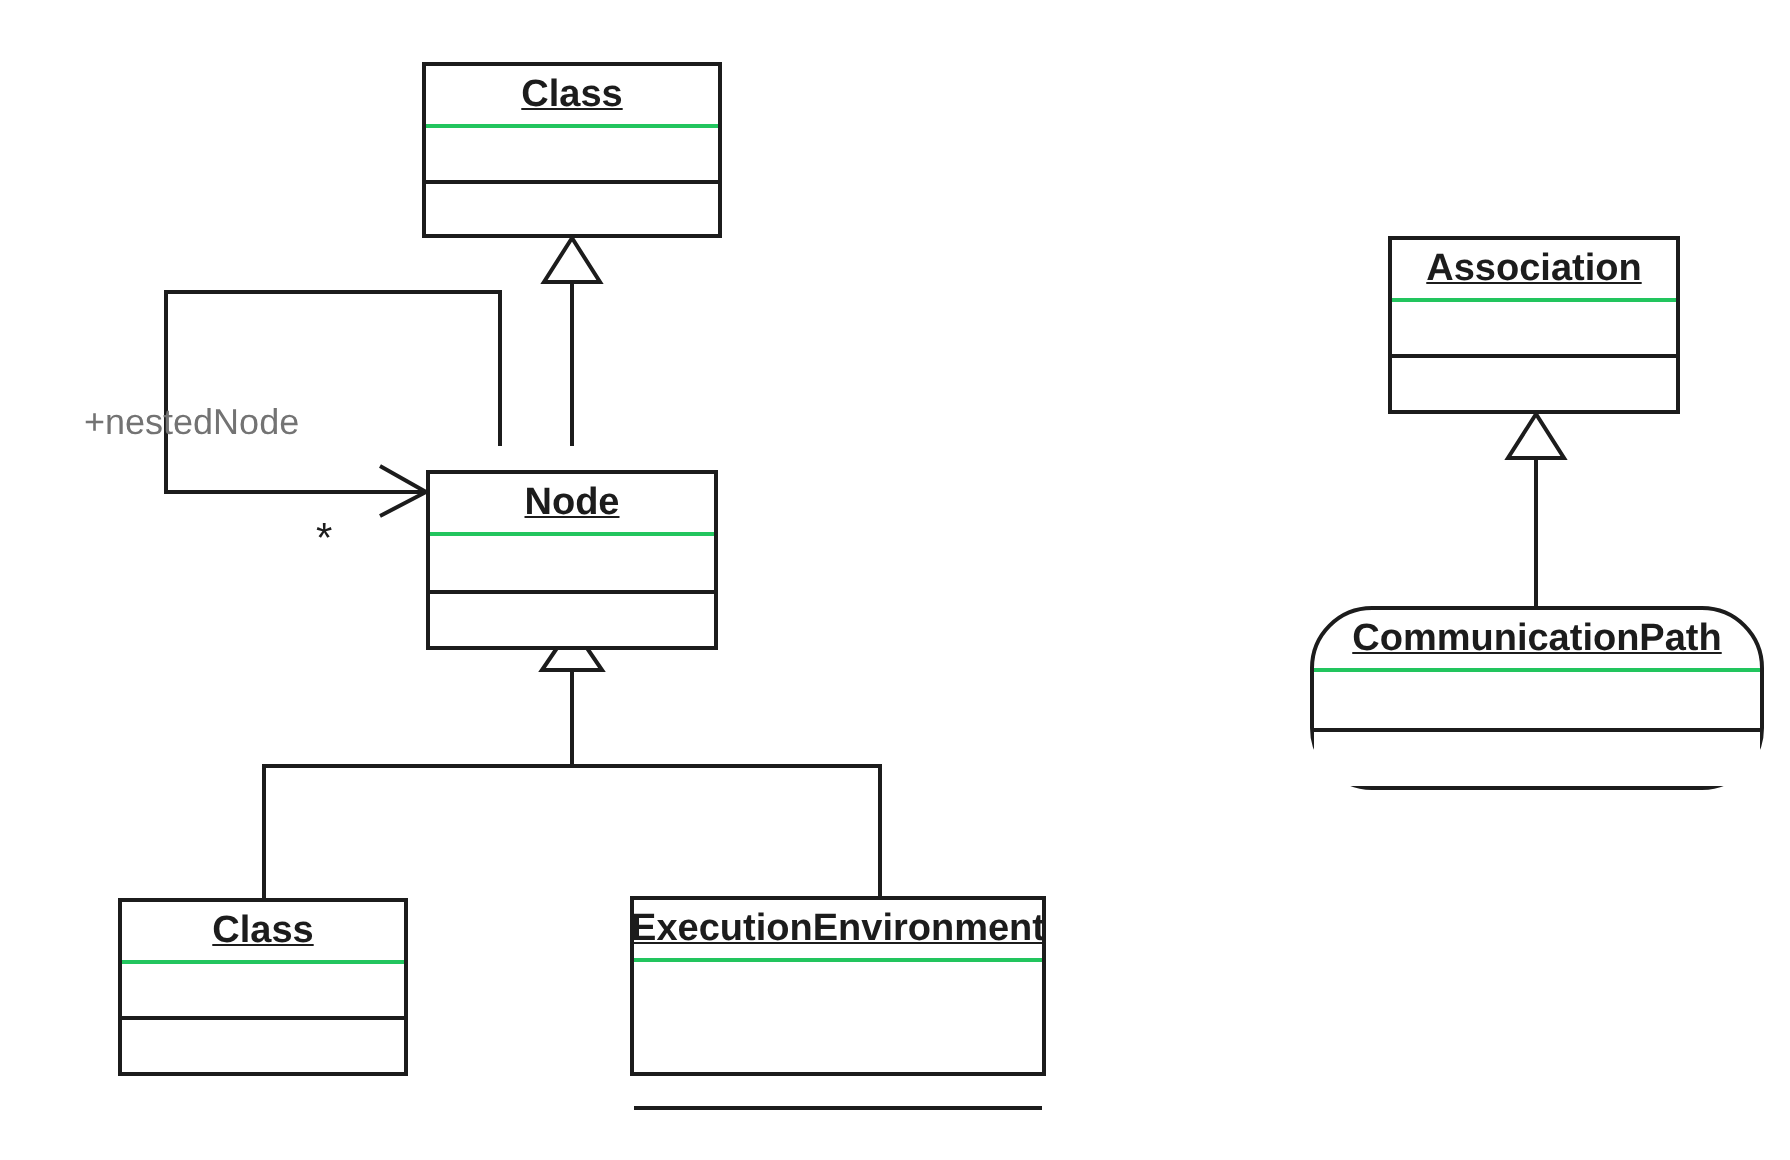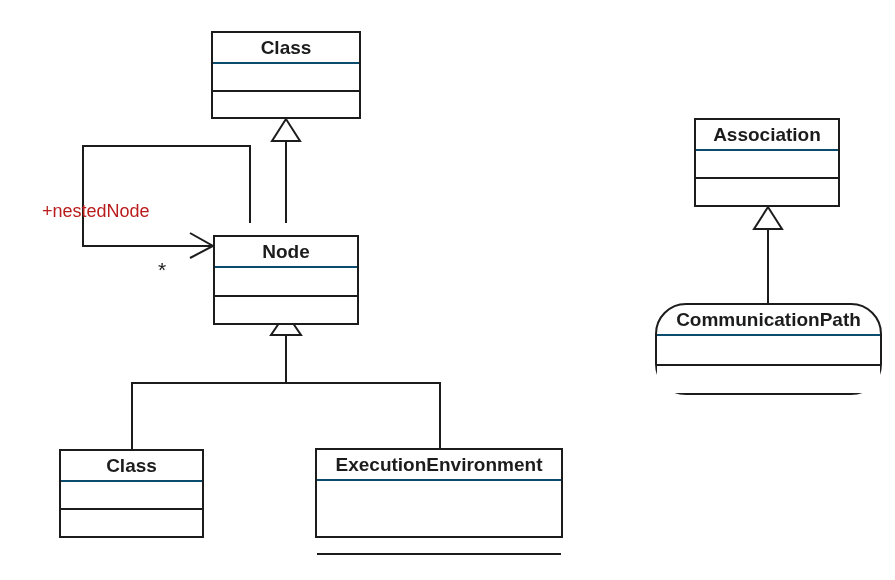--- a/index.html
+++ b/index.html
@@ -23,41 +23,42 @@
   .uml-class {
     position: absolute;
     box-sizing: border-box;
     border: 2px solid #1c1c1c;
     background: #ffffff;
     display: flex;
     flex-direction: column;
   }
   .uml-class .title {
     flex: 0 0 29px;
-    border-bottom: 2px solid #0c4a6e;
+    border-bottom: 2px solid #22c55e;
     display: flex;
     align-items: center;
     justify-content: center;
     font-weight: bold;
     font-size: 19px;
     color: #1c1c1c;
     white-space: nowrap;
     overflow: hidden;
+    text-decoration: underline;
   }
   .uml-class .compartment {
     flex: 1 1 auto;
     background: #ffffff;
   }
   .uml-class .compartment + .compartment {
     border-top: 2px solid #1c1c1c;
   }
   .assoc-label {
     position: absolute;
     font-size: 18px;
-    color: #b91c1c;
+    color: #737373;
     white-space: nowrap;
   }
   .assoc-mult {
     position: absolute;
     font-size: 21px;
     color: #1c1c1c;
   }
 </style>
 </head>
 <body>
@@ -101,21 +102,21 @@
     <div class="compartment"></div>
     <div class="compartment"></div>
   </div>
 
   <div class="uml-class" style="left:59px; top:449px; width:145px; height:89px;">
     <div class="title">Class</div>
     <div class="compartment"></div>
     <div class="compartment"></div>
   </div>
 
-  <div class="uml-class" style="left:315px; top:448px; width:248px; height:90px;gap:36px;">
+  <div class="uml-class" style="left:315px; top:448px; width:208px; height:90px;gap:36px;">
     <div class="title">ExecutionEnvironment</div>
     <div class="compartment"></div>
     <div class="compartment"></div>
   </div>
 
   <div class="uml-class" style="left:694px; top:118px; width:146px; height:89px;text-align:center;">
     <div class="title">Association</div>
     <div class="compartment"></div>
     <div class="compartment"></div>
   </div>

